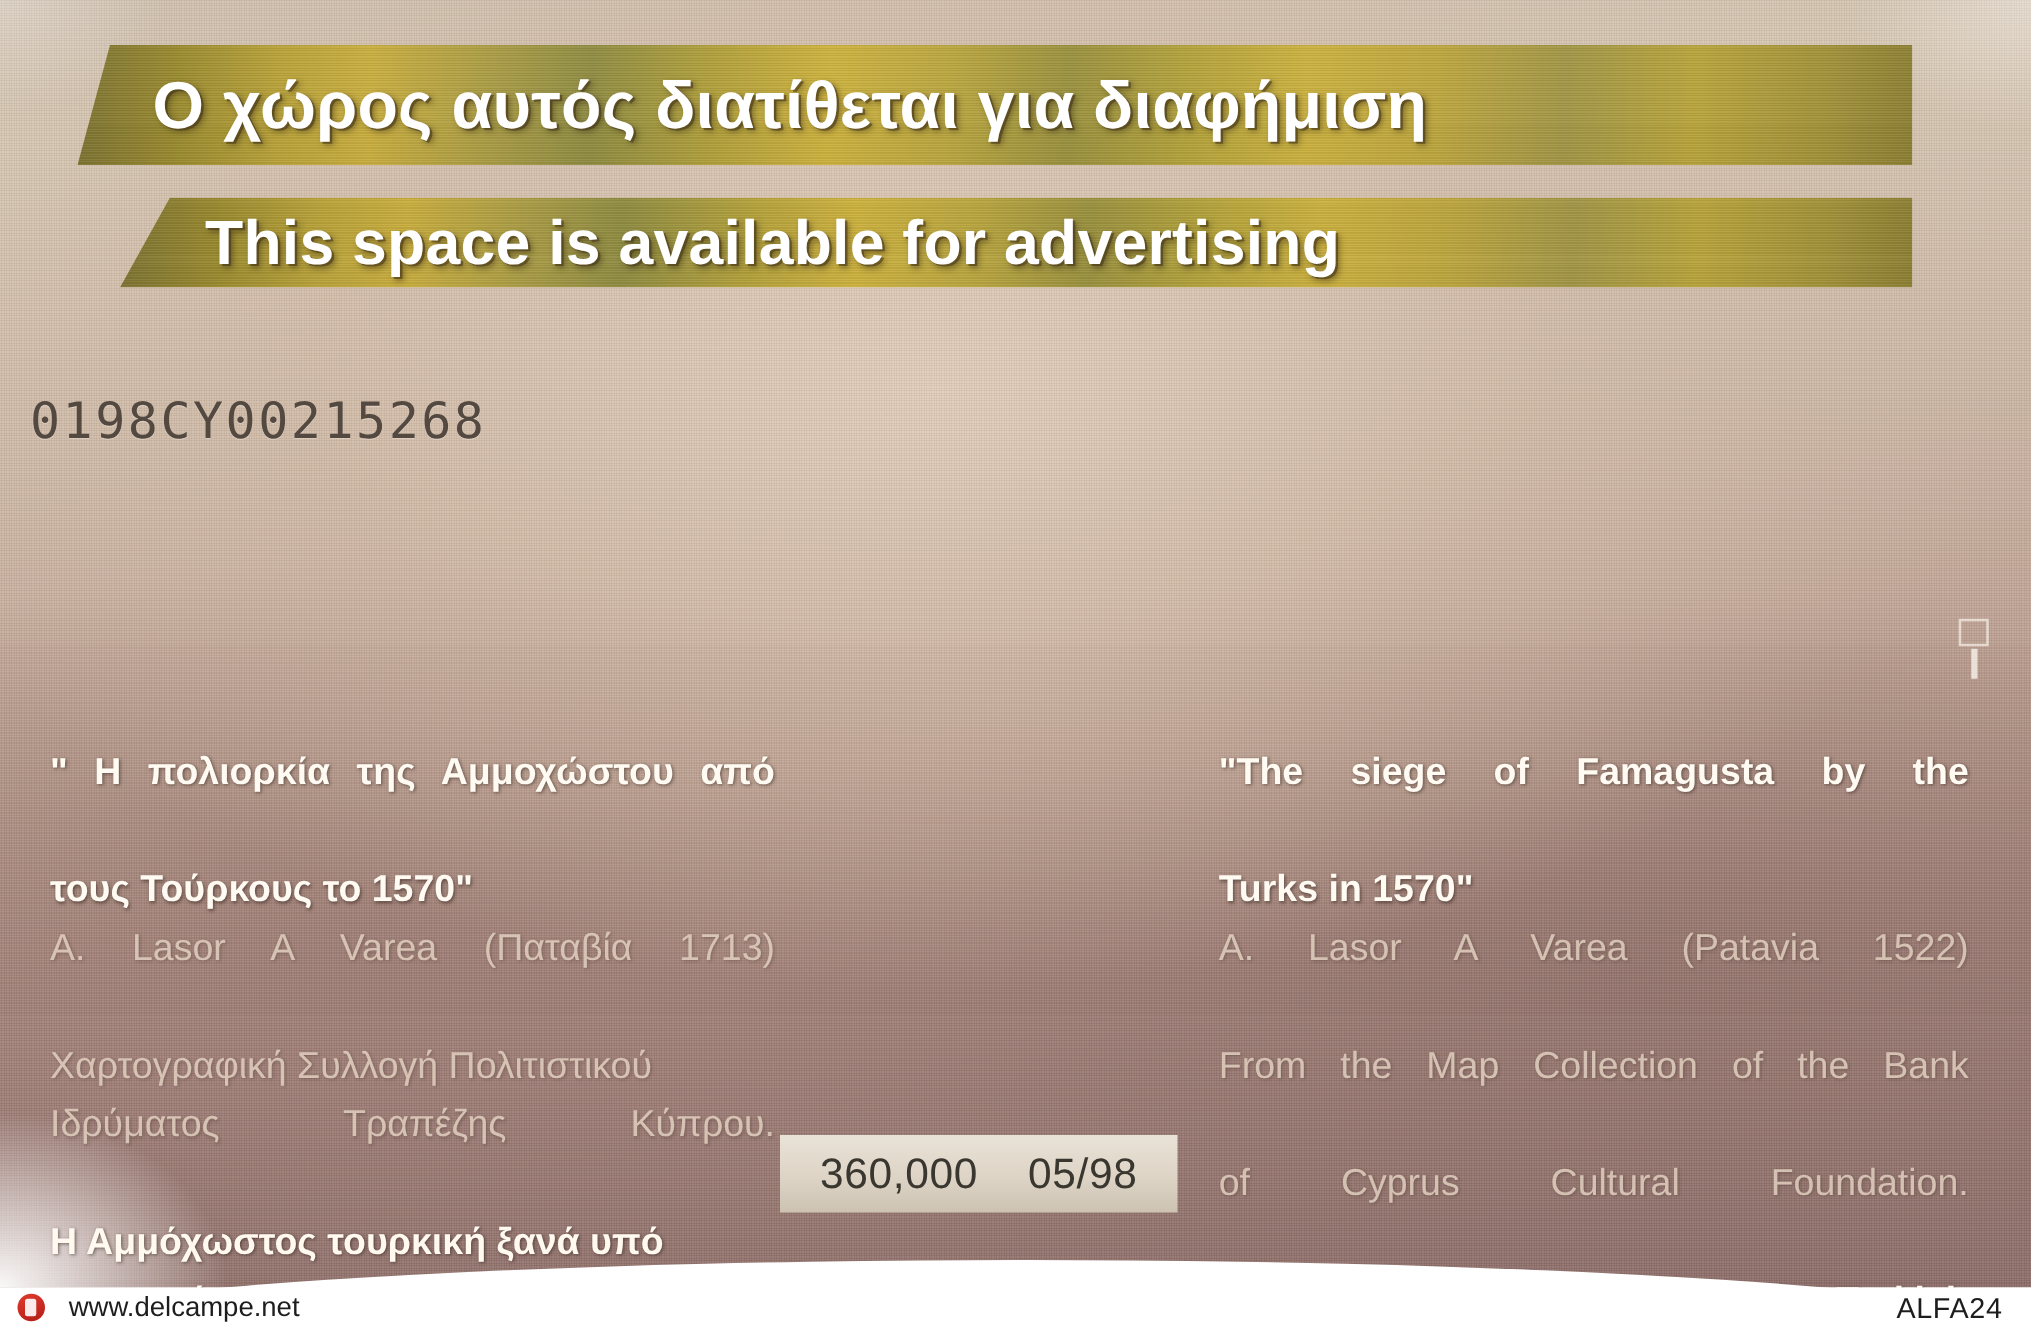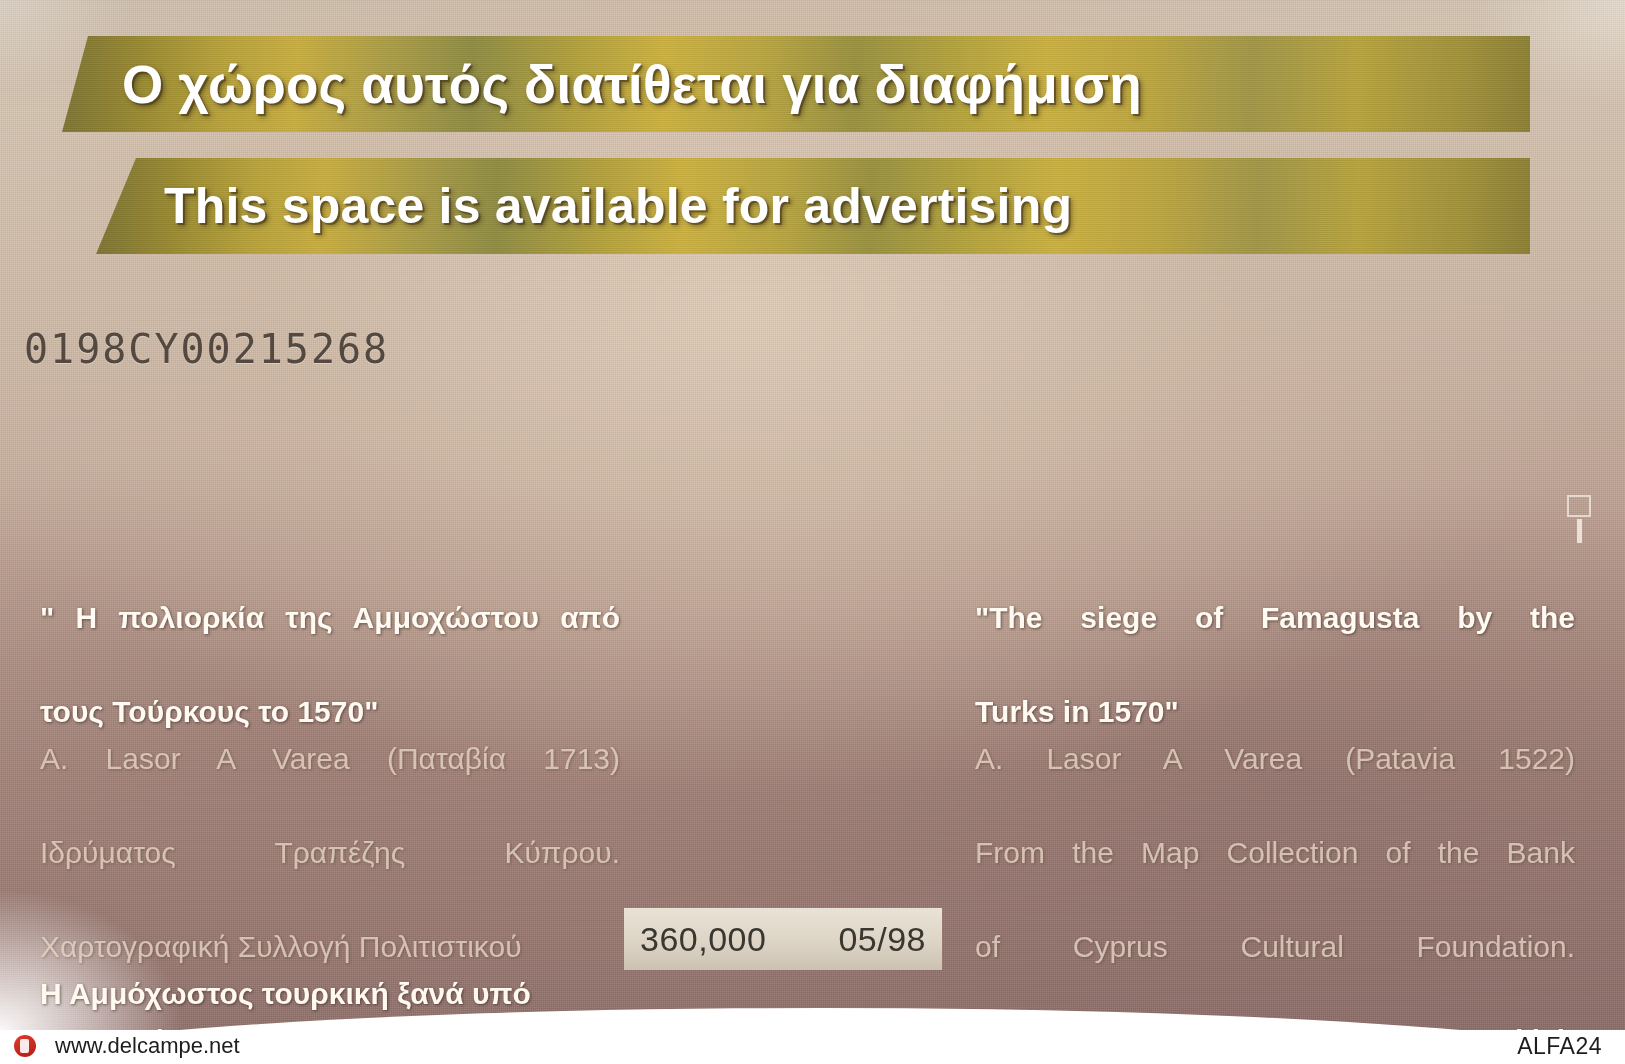--- a/index.html
+++ b/index.html
@@ -116,21 +116,21 @@
     left: 62px;
     top: 36px;
     width: 1468px;
     height: 96px;
     clip-path: polygon(26px 0, 100% 0, 100% 100%, 0 100%);
   }
   #banner-english {
     left: 96px;
     top: 158px;
     width: 1434px;
-    height: 96px;
+    height: 72px;
     clip-path: polygon(40px 0, 100% 0, 100% 100%, 0 100%);
   }
   .banner-text {
     position: relative;
     z-index: 2;
     white-space: nowrap;
     font-weight: bold;
     text-shadow:
       2px 2px 0 rgba(70,52,22,0.55),
       3px 3px 5px rgba(50,38,18,0.5);
@@ -141,21 +141,21 @@
   }
   #banner-english .banner-text {
     margin-left: 68px;
     font-size: 50px;
   }
 
   
   #serial {
     position: absolute;
     left: 24px;
-    top: 326px;
+    top: 314px;
     font-family: "DejaVu Sans Mono", "Liberation Mono", monospace;
     font-size: 40px;
     letter-spacing: 2px;
     color: #4a4038;
     opacity: 0.92;
     text-shadow: 0 1px 0 rgba(255,255,255,0.35);
   }
 
   
   #mark {
@@ -230,21 +230,21 @@
   #plate {
     position: absolute;
     left: 624px;
     top: 908px;
     width: 318px;
     height: 62px;
     background: linear-gradient(180deg, #e9e2d6 0%, #ddd4c6 55%, #cdc2b2 100%);
     display: flex;
     align-items: center;
     justify-content: space-between;
-    padding: 0 16px;
+    padding: 0 32px;
     box-sizing: border-box;
     color: #3a3730;
     font-size: 34px;
     letter-spacing: 0.5px;
   }
 
   
   #footer {
     position: absolute;
     left: 0;
@@ -310,22 +310,22 @@
 
   <div id="mark">
     <div class="sq"></div>
     <div class="stem"></div>
   </div>
 
   <div class="caption-col" id="caption-greek">
     <p class="cap-title just">" Η πολιορκία της Αμμοχώστου από</p>
     <p class="cap-title">τους Τούρκους το 1570"</p>
     <p class="cap-faint just">A. Lasor A Varea (Παταβία 1713)</p>
+    <p class="cap-faint">Χαρτογραφική Συλλογή Πολιτιστικού</p>
     <p class="cap-faint just">Ιδρύματος  Τραπέζης  Κύπρου.</p>
-    <p class="cap-faint">Χαρτογραφική Συλλογή Πολιτιστικού</p>
     <p class="cap-strong">Η Αμμόχωστος τουρκική ξανά υπό</p>
     <p class="cap-strong just">τουρκική κατοχή μετά την εισβολή</p>
 
   </div>
 
   <div class="caption-col" id="caption-english">
     <p class="cap-title just">"The siege of Famagusta by the</p>
     <p class="cap-title">Turks in 1570"</p>
     <p class="cap-faint just">A. Lasor A Varea (Patavia 1522)</p>
     <p class="cap-faint just">From the Map Collection of the Bank</p>

